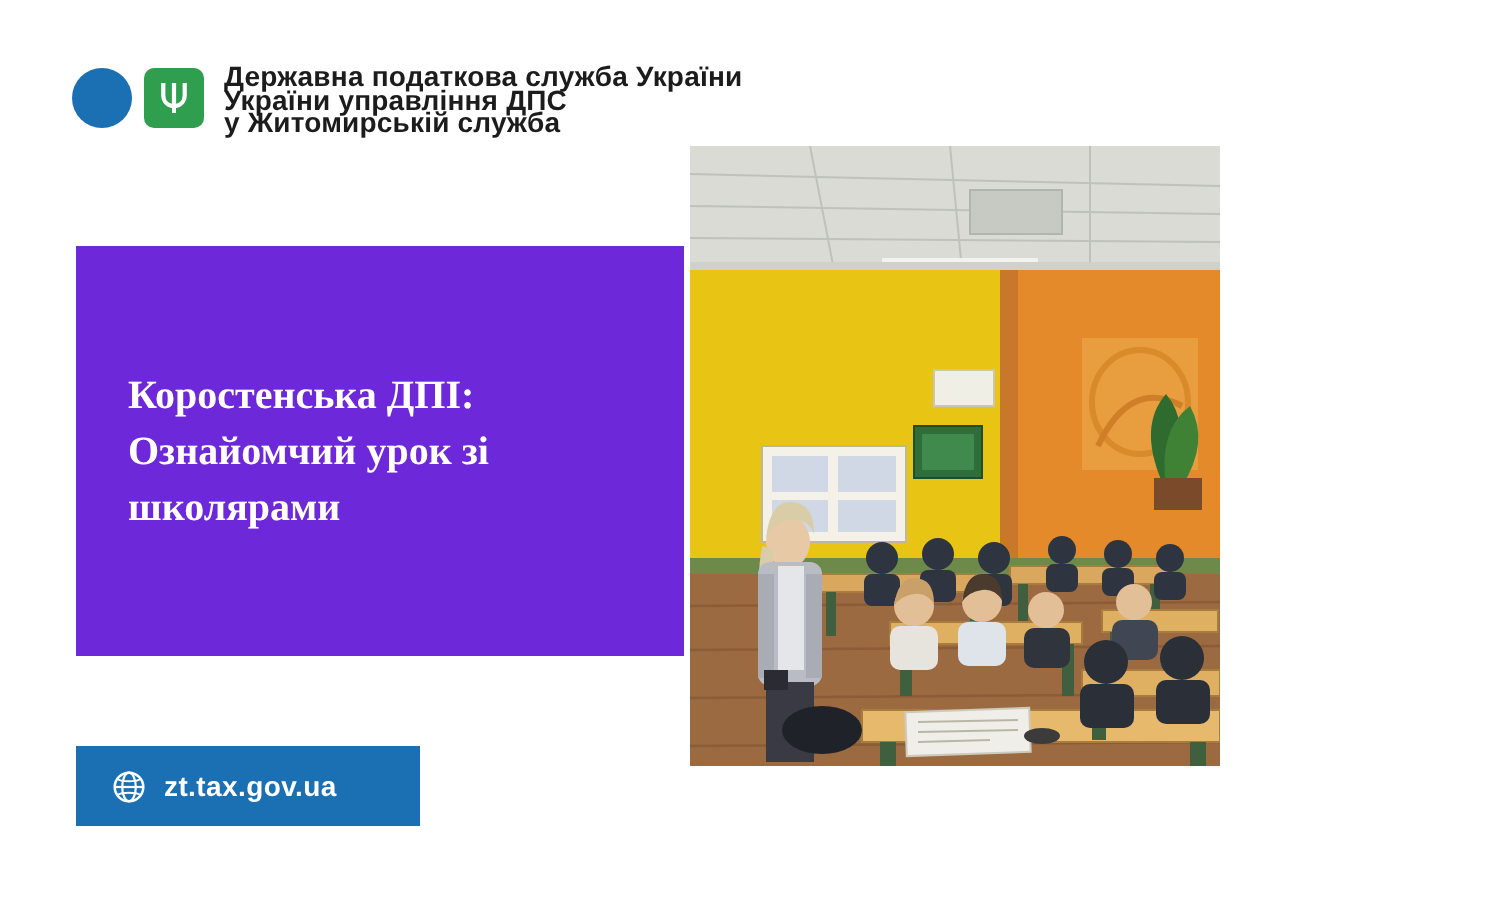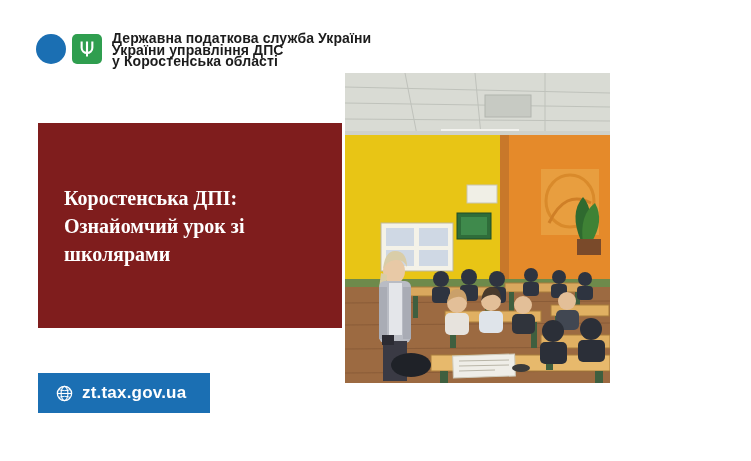--- a/index.html
+++ b/index.html
@@ -107,21 +107,21 @@
   }
   .header-line.bold { font-weight: bold; }
 
   
   .title-block {
     position: absolute;
     left: 38px;
     top: 123px;
     width: 304px;
     height: 205px;
-    background: #7f1d1d;
+    background: #6d28d9;
     z-index: 4;
   }
   .title-text {
     position: absolute;
     left: 0;
     top: 0;
     width: 100%;
     height: 100%;
     box-sizing: border-box;
     padding: 0 26px;
@@ -146,21 +146,21 @@
     display: flex;
     align-items: center;
     gap: 9px;
     padding: 0 18px;
     box-sizing: border-box;
     z-index: 6;
   }
   .url-pill .globe svg { display: block; }
   .url-text {
     color: #ffffff;
-    font-size: 17px;
+    font-size: 14px;
     font-weight: bold;
     letter-spacing: 0.2px;
   }
 
   
   .photo {
     position: absolute;
     left: 345px;
     top: 73px;
     width: 265px;
@@ -186,21 +186,21 @@
       <span class="logo-square">
         <svg width="16" height="18" viewBox="0 0 16 18" aria-hidden="true">
           <path d="M1.6 1.5 v6.2 a6.4 6.4 0 0 0 6.4 6.4 a6.4 6.4 0 0 0 6.4 -6.4 V1.5 h-2.1 v6.2 a4.3 4.3 0 0 1 -3.25 4.15 V1.5 h-2.1 v10.35 A4.3 4.3 0 0 1 3.7 7.7 V1.5 Z" fill="#ffffff"></path>
           <rect x="7.0" y="12.4" width="2.0" height="4.1" fill="#ffffff"></rect>
         </svg>
       </span>
     </div>
     <div class="header-text">
       <div class="header-line bold">Державна податкова служба України</div>
       <div class="header-line bold">України управління ДПС</div>
-      <div class="header-line bold">у Коростенська області</div>
+      <div class="header-line bold">у Житомирській служба</div>
     </div>
   </div>
 
   <div class="title-block">
     <div class="title-text">Коростенська ДПІ:
 Ознайомчий урок зі
 школярами</div>
   </div>
 
   <div class="url-pill">

